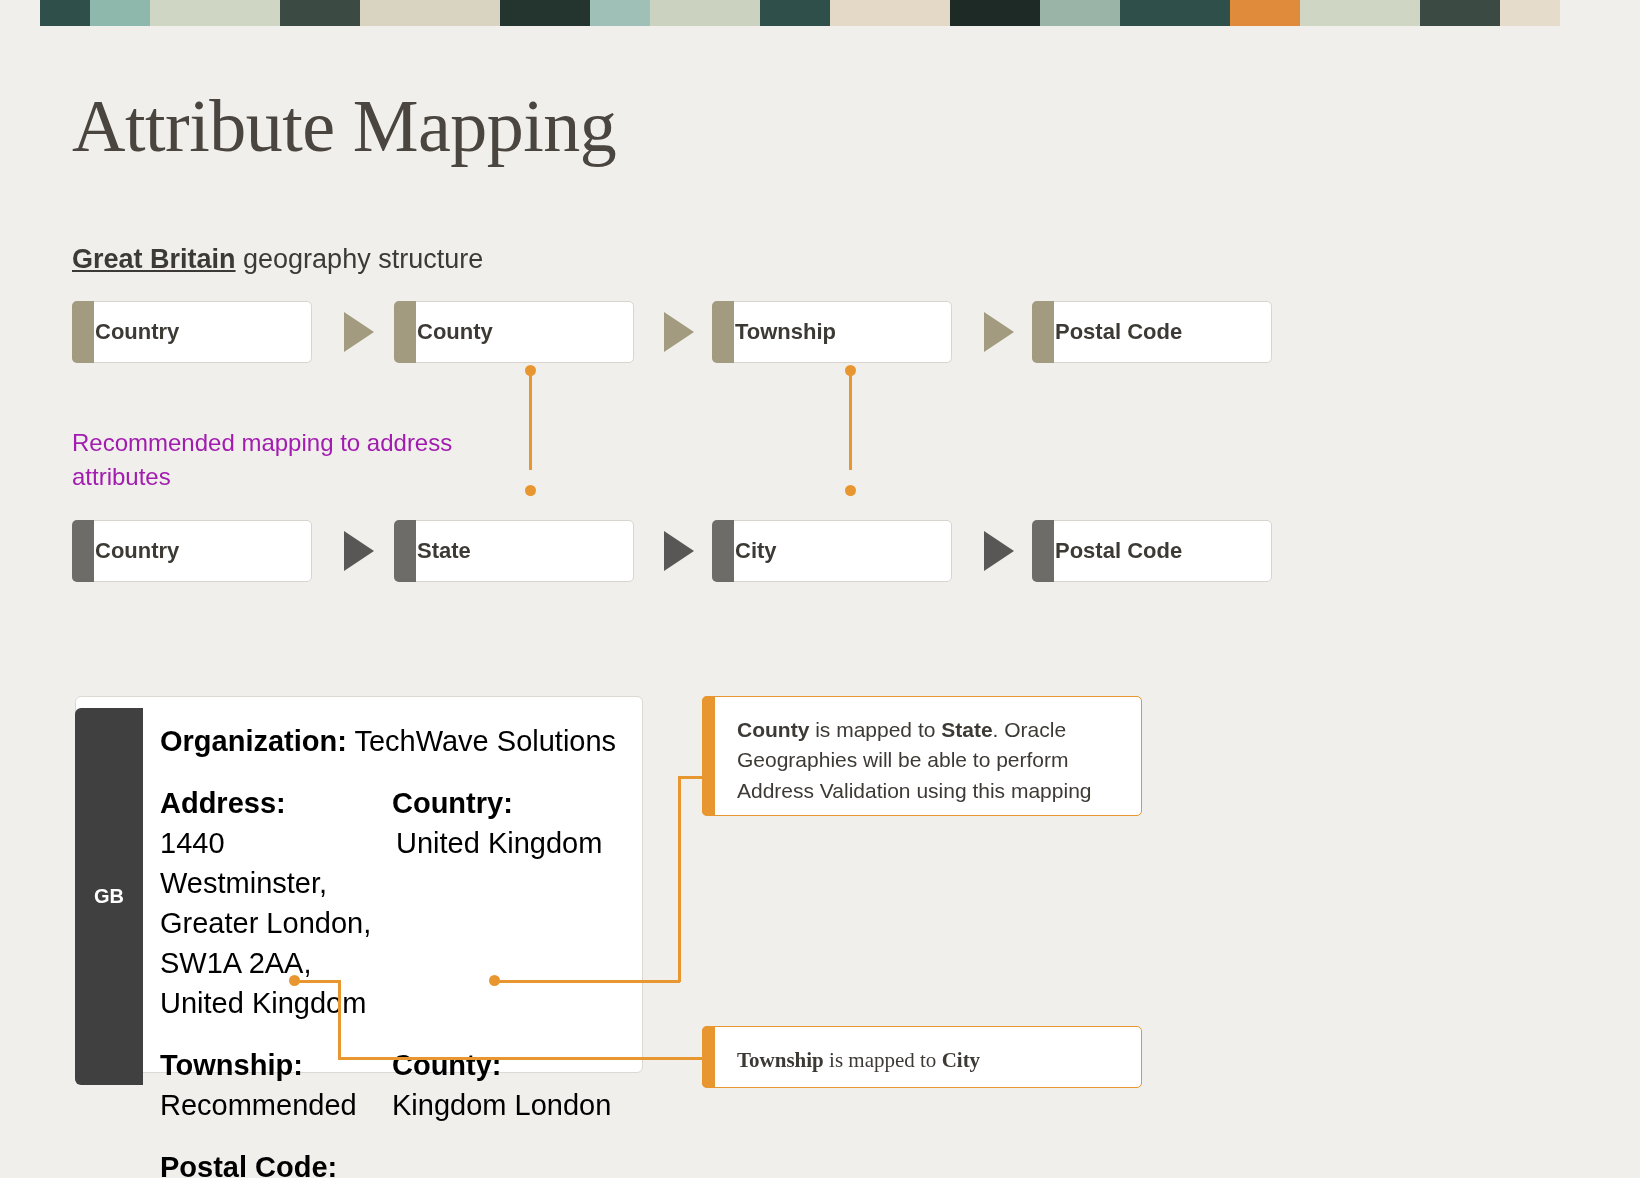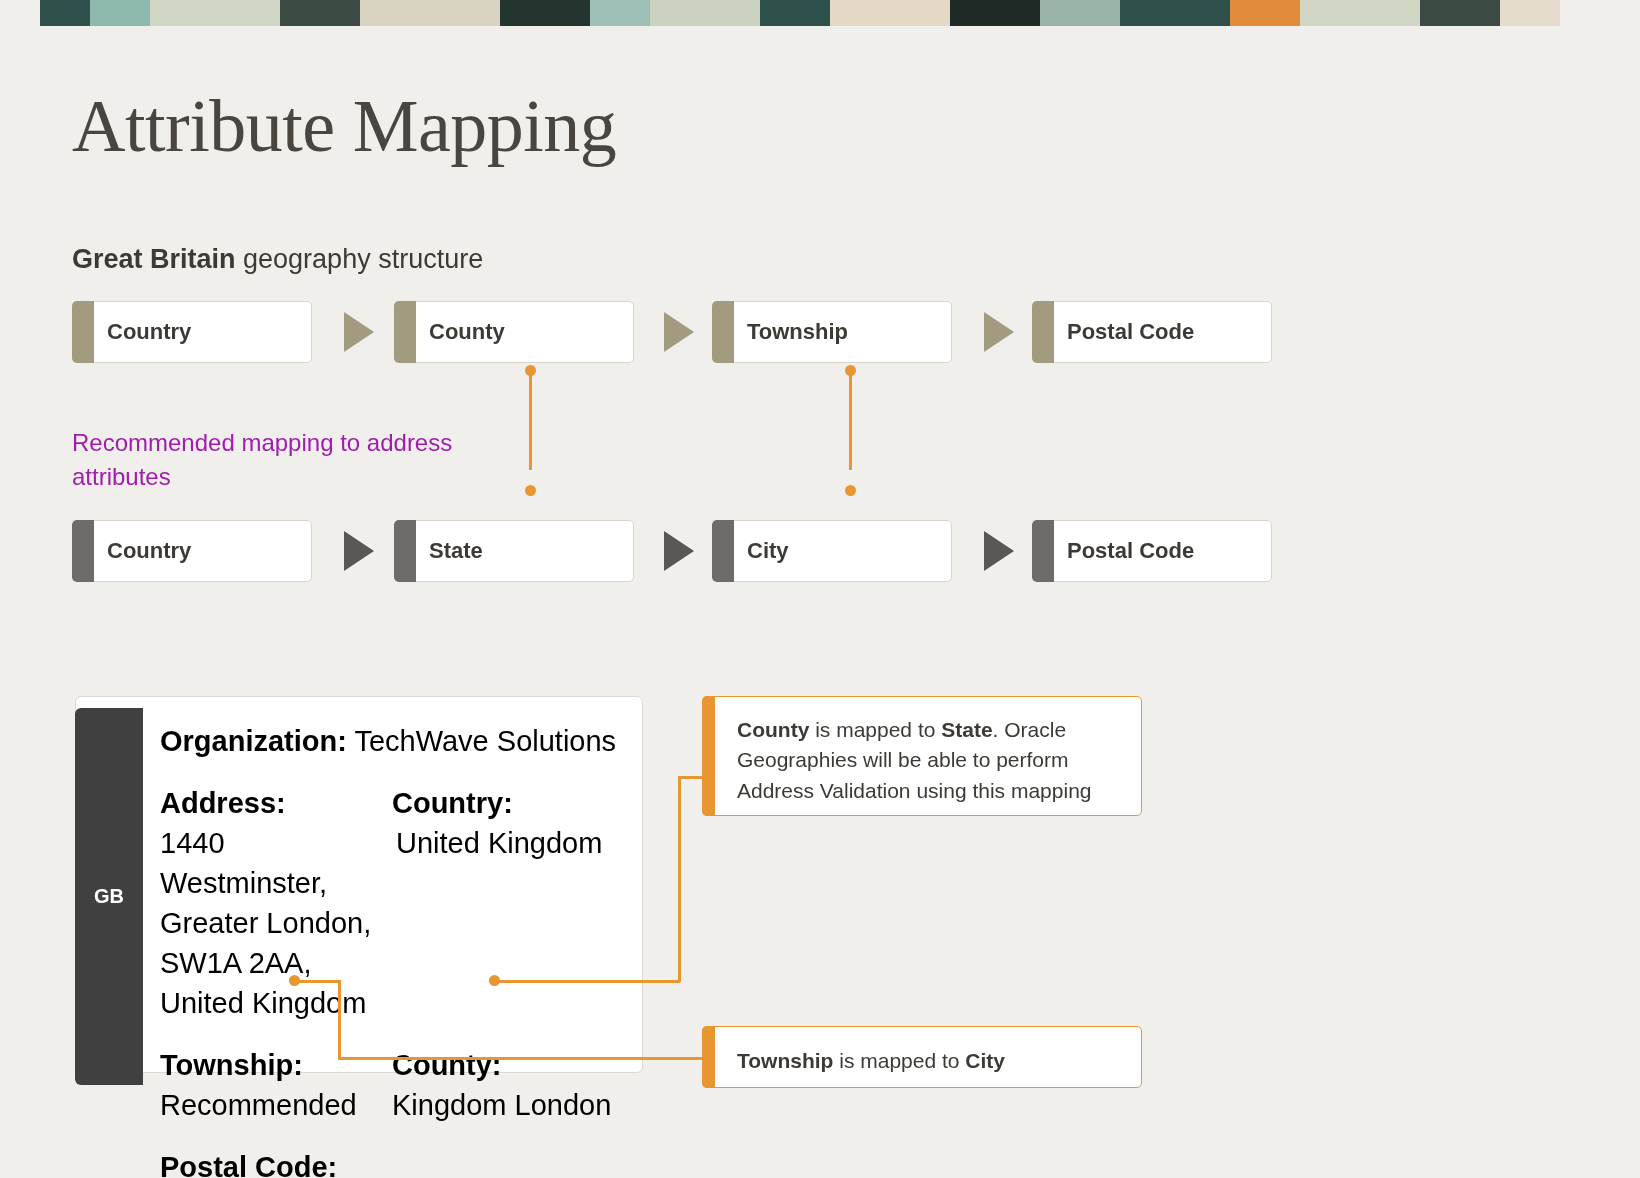--- a/index.html
+++ b/index.html
@@ -49,38 +49,38 @@
   }
 
   
   .subtitle {
     position: absolute;
     left: 72px;
     top: 218px;
     font-size: 27px;
     color: #3d3a35;
   }
-  .subtitle b { font-weight: 700; }
+  .subtitle b { font-weight: 700; text-decoration: underline; }
 
   
   .chain { position: absolute; left: 72px; }
   .chain.top { top: 275px; }
   .chain.bottom { top: 494px; }
 
   .node {
     position: absolute;
     width: 240px;
     height: 62px;
     background: #ffffff;
     border: 1px solid #d8d5d0;
     border-radius: 5px;
     box-sizing: border-box;
     display: flex;
     align-items: center;
-    padding-left: 34px;
+    padding-left: 22px;
     font-size: 22px;
     font-weight: 700;
     color: #3d3a35;
   }
   .node::before {
     content: "";
     position: absolute;
     left: -1px; top: -1px;
     width: 22px; height: 62px;
     border-radius: 5px 0 0 5px;
@@ -193,21 +193,21 @@
   .callout::before {
     content: "";
     position: absolute;
     left: -1px; top: -1px; bottom: -1px;
     width: 13px;
     background: #e8962f;
     border-radius: 5px 0 0 5px;
   }
   .callout b { font-weight: 700; }
   .co1 { left: 702px; top: 670px; width: 440px; }
-  .co2 { left: 702px; top: 1000px; width: 440px; height: 62px; display: flex; align-items: center; }
+  .co2 { left: 702px; top: 1000px; width: 440px; height: 62px; display: flex; align-items: flex-start; font-family: Liberation Serif, serif; }
 
   
   .elbow { position: absolute; background: #e8962f; }
   .h { height: 3px; }
   .v { width: 3px; }
   .dot {
     position: absolute;
     width: 11px; height: 11px;
     border-radius: 50%;
     background: #e8962f;

